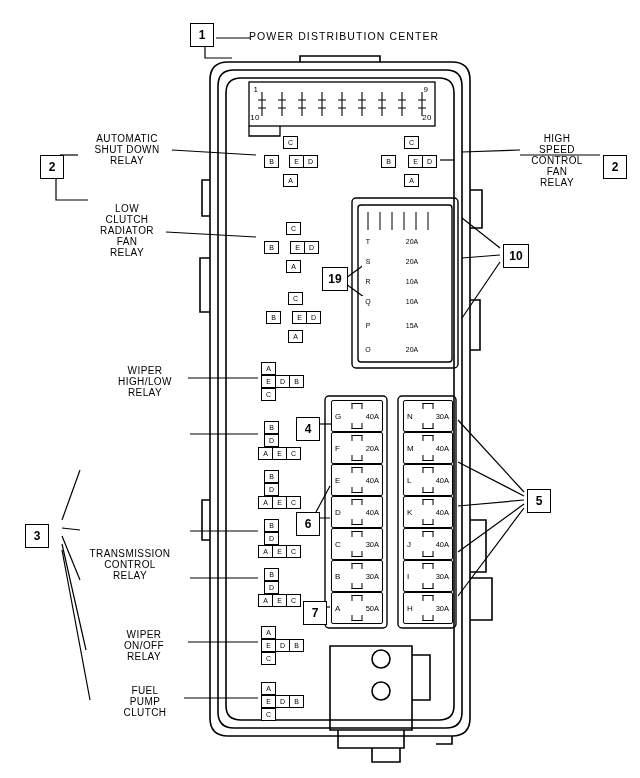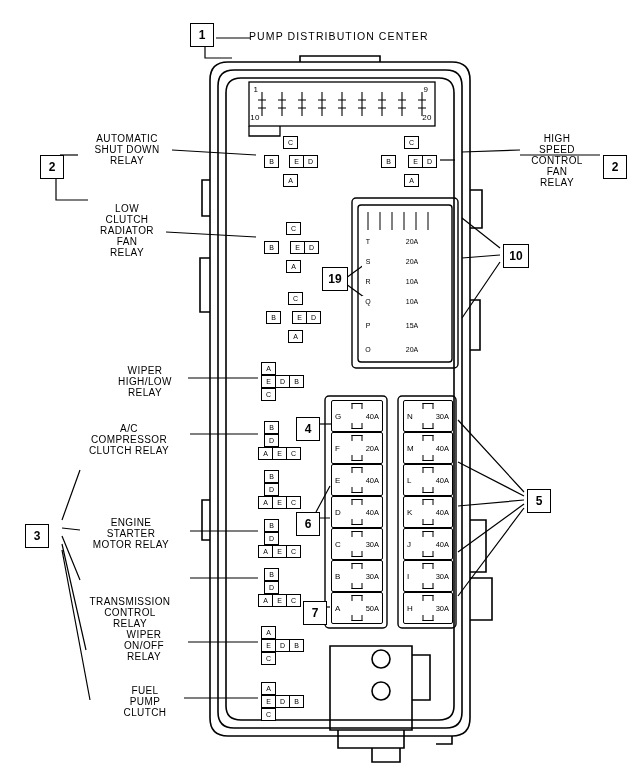--- a/index.html
+++ b/index.html
@@ -118,21 +118,21 @@
       <path d="M316 424 L332 424"></path>
 
       <path d="M316 512 L330 486 M316 518 L330 518"></path>
 
       <path d="M524 492 L458 420 M524 496 L458 462 M524 500 L458 506 M524 504 L458 552 M524 508 L458 596"></path>
 
       <path d="M316 607 L330 607"></path>
     </g>
   </svg>
 
-  <div class="title" style="left:249px;top:30px">PUMP DISTRIBUTION CENTER</div>
+  <div class="title" style="left:249px;top:30px">POWER DISTRIBUTION CENTER</div>
 
   <div class="lbl" style="left:250px;top:84px;width:12px;font-size:8px">1</div>
   <div class="lbl" style="left:420px;top:84px;width:12px;font-size:8px">9</div>
   <div class="lbl" style="left:248px;top:112px;width:14px;font-size:8px">10</div>
   <div class="lbl" style="left:420px;top:112px;width:14px;font-size:8px">20</div>
 
   <div class="lbl" style="left:84px;top:133px;width:86px">AUTOMATIC
 SHUT DOWN
 RELAY</div>
   <div class="lbl" style="left:522px;top:133px;width:70px">HIGH
@@ -141,27 +141,21 @@
 FAN
 RELAY</div>
   <div class="lbl" style="left:92px;top:203px;width:70px">LOW
 CLUTCH
 RADIATOR
 FAN
 RELAY</div>
   <div class="lbl" style="left:105px;top:365px;width:80px">WIPER
 HIGH/LOW
 RELAY</div>
-  <div class="lbl" style="left:70px;top:423px;width:118px">A/C
-COMPRESSOR
-CLUTCH RELAY</div>
-  <div class="lbl" style="left:76px;top:517px;width:110px">ENGINE
-STARTER
-MOTOR RELAY</div>
-  <div class="lbl" style="left:74px;top:596px;width:112px">TRANSMISSION
+  <div class="lbl" style="left:74px;top:548px;width:112px">TRANSMISSION
 CONTROL
 RELAY</div>
   <div class="lbl" style="left:104px;top:629px;width:80px">WIPER
 ON/OFF
 RELAY</div>
   <div class="lbl" style="left:110px;top:685px;width:70px">FUEL
 PUMP
 CLUTCH</div>
 
   <div class="callout" style="left:190px;top:23px;width:22px;height:22px">1</div>

